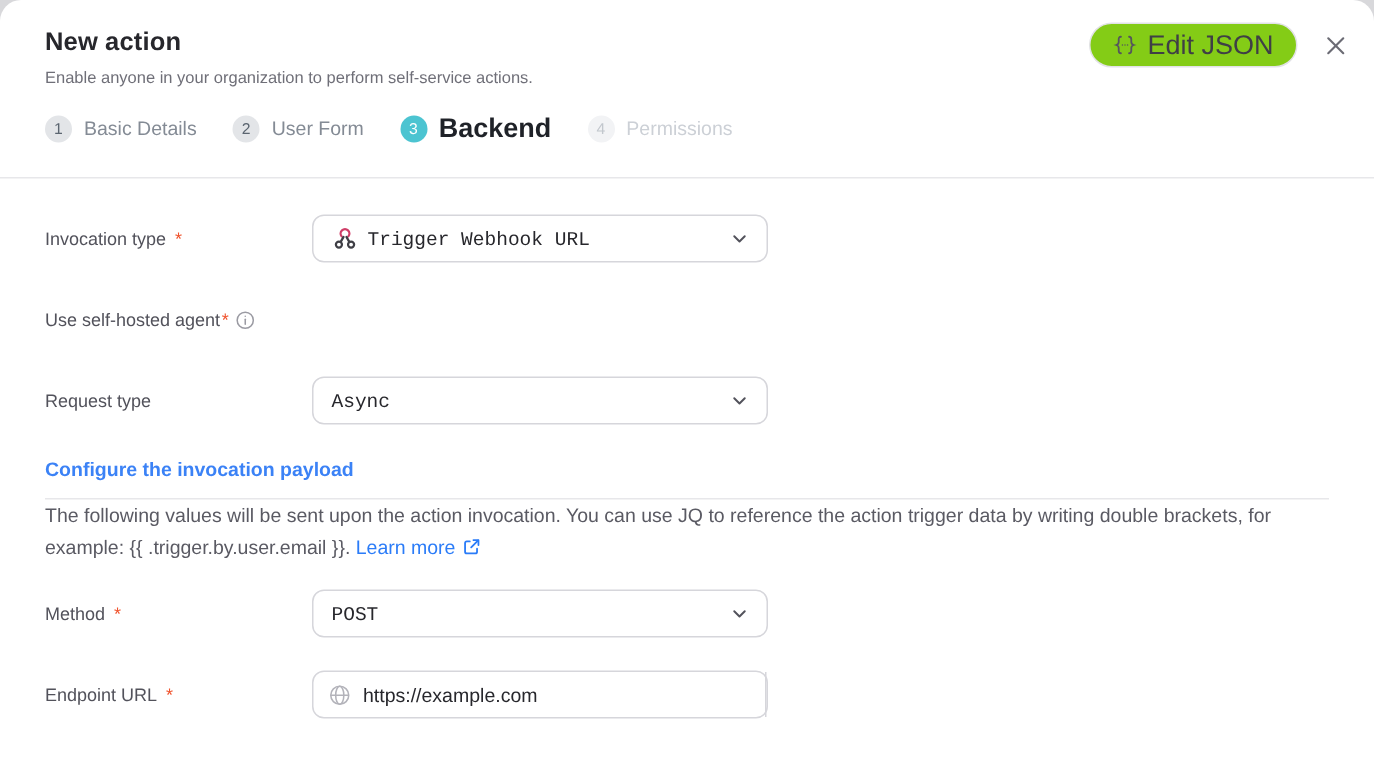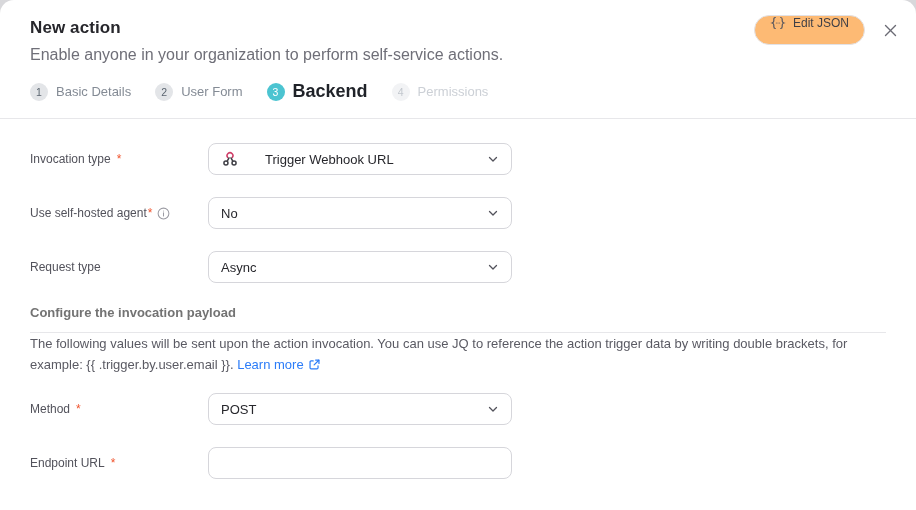--- a/index.html
+++ b/index.html
@@ -4,26 +4,26 @@
 <style>
   * { margin:0; padding:0; box-sizing:border-box; }
   html,body { width:916px; height:510px; background:#d8d8db; font-family:"Liberation Sans", sans-serif; }
   .modal {
     width:916px; height:510px; background:#ffffff;
     border-radius:14px 14px 0 0; overflow:hidden; position:relative;
   }
   
   .modal-header { padding:18px 14px 0 30px; border-bottom:1px solid #e7e7ea; height:119px; position:relative; }
   .page-title { font-size:17px; font-weight:700; color:#27272c; letter-spacing:.1px; }
-  .subtitle { font-size:16px; color:#6f6f78; margin-top:8px; }
+  .subtitle { font-size:11px; color:#6f6f78; margin-top:8px; }
   .header-actions { position:absolute; top:15px; right:14px; display:flex; align-items:center; gap:14px; }
   .edit-json-btn {
-    display:flex; gap:7px; background:#fdba74;
+    display:flex; align-items:center; gap:7px; background:#84cc16;
     border:1px solid #e2e2e6; border-radius:16px; height:30px; padding:0 15px;
-    font-family:inherit; font-size:12px; color:#3f3f46; cursor:pointer;
+    font-family:inherit; font-size:18px; color:#3f3f46; cursor:pointer;
   }
   .close-btn { background:none; border:none; cursor:pointer; display:flex; align-items:center; padding:4px; }
   
   .stepper { display:flex; align-items:center; gap:24px; margin-top:17px; }
   .step { display:flex; align-items:center; gap:8px; cursor:pointer; }
   .step-circle {
     width:18px; height:18px; border-radius:50%; display:flex; align-items:center; justify-content:center;
     font-size:10.5px; font-weight:500;
   }
   .step--completed .step-circle { background:#e3e5e8; color:#5b6570; }
@@ -34,25 +34,25 @@
   .step--upcoming .step-label { color:#ccd0d6; font-size:13px; }
   
   .modal-body { padding:24px 30px 0 30px; }
   .form-row { display:flex; align-items:center; height:32px; margin-bottom:22px; }
   .field-label { width:178px; flex-shrink:0; font-size:12px; color:#52525b; display:flex; align-items:center; gap:5px; }
   .req { color:#f0532d; margin-left:1px; }
   .select, .url-group {
     width:304px; height:32px; border:1px solid #d6d6db; border-radius:8px;
     display:flex; align-items:center; background:#fff;
   }
-  .select { padding:0 12px; gap:26px; cursor:pointer; }
+  .select { padding:0 12px; gap:6px; cursor:pointer;font-family:Liberation Mono, monospace; }
   .select-value { font-size:13px; color:#27272c; }
   .chevron { margin-left:auto; display:flex; align-items:center; }
   
-  .section-heading { font-size:13px; font-weight:700; color:#737373; margin-top:21px; }
+  .section-heading { font-size:13px; font-weight:700; color:#3b82f6; margin-top:21px; }
   .section-divider { border:none; border-top:1px solid #e7e7ea; margin-top:12px; }
   .payload-desc { font-size:13px; line-height:21px; color:#5a5a63; max-width:856px; }
   .learn-more { color:#2b7cf8; text-decoration:none; cursor:pointer; }
   .ext-icon { display:inline-block; vertical-align:-2px; margin-left:4px; }
   .after-desc { margin-top:18px; }
   
   .url-input-wrap { display:flex; align-items:center; flex:1; height:100%; padding:0 10px; gap:8px; border-right:1px solid #d6d6db; }
   .url-input { border:none; outline:none; flex:1; font-family:inherit; font-size:13px; color:#27272c; min-width:0; background:transparent; }
   .testjq-btn {
     display:flex; align-items:center; gap:7px; height:100%; padding:0 11px;
@@ -140,28 +140,20 @@
       <label class="field-label">
         <span><span>Use self-hosted agent</span><span class="req">*</span></span>
         <span>
           <svg width="13" height="13" viewBox="0 0 14 14" fill="none" stroke="#9b9ba3" stroke-width="1.1" stroke-linecap="round">
             <circle cx="7" cy="7" r="5.8"></circle>
             <line x1="7" y1="6.3" x2="7" y2="9.8"></line>
             <circle cx="7" cy="4.2" r="0.55" fill="#9b9ba3" stroke="none"></circle>
           </svg>
         </span>
       </label>
-      <div class="select">
-        <span class="select-value">No</span>
-        <span class="chevron">
-          <svg width="12" height="12" viewBox="0 0 12 12" fill="none" stroke="#52525b" stroke-width="1.3" stroke-linecap="round" stroke-linejoin="round">
-              <path d="M2.5 4.5 L6 8 L9.5 4.5"></path>
-            </svg>
-        </span>
-      </div>
     </div>
 
     <div class="form-row">
       <label class="field-label">
         <span>Request type</span>
       </label>
       <div class="select">
         <span class="select-value">Async</span>
         <span class="chevron">
           <svg width="12" height="12" viewBox="0 0 12 12" fill="none" stroke="#52525b" stroke-width="1.3" stroke-linecap="round" stroke-linejoin="round">
@@ -196,17 +188,28 @@
         </span>
       </div>
     </div>
 
     <div class="form-row">
       <label class="field-label">
         <span>Endpoint URL</span>
           <span class="req">*</span>
       </label>
       <div class="url-group">
+        <div class="url-input-wrap">
+          <span>
+            <svg width="15" height="15" viewBox="0 0 16 16" fill="none" stroke="#b3b3ba" stroke-width="1.1">
+              <circle cx="8" cy="8" r="6.4"></circle>
+              <ellipse cx="8" cy="8" rx="2.9" ry="6.4"></ellipse>
+              <line x1="1.6" y1="8" x2="14.4" y2="8"></line>
+              <path d="M2.4 4.7 C4 5.7 12 5.7 13.6 4.7" opacity="0"></path>
+            </svg>
+          </span>
+          <input class="url-input" value="https://example.com" style="">
+        </div>
       </div>
     </div>
 
   </div>
 </div>
 
 </body></html>

